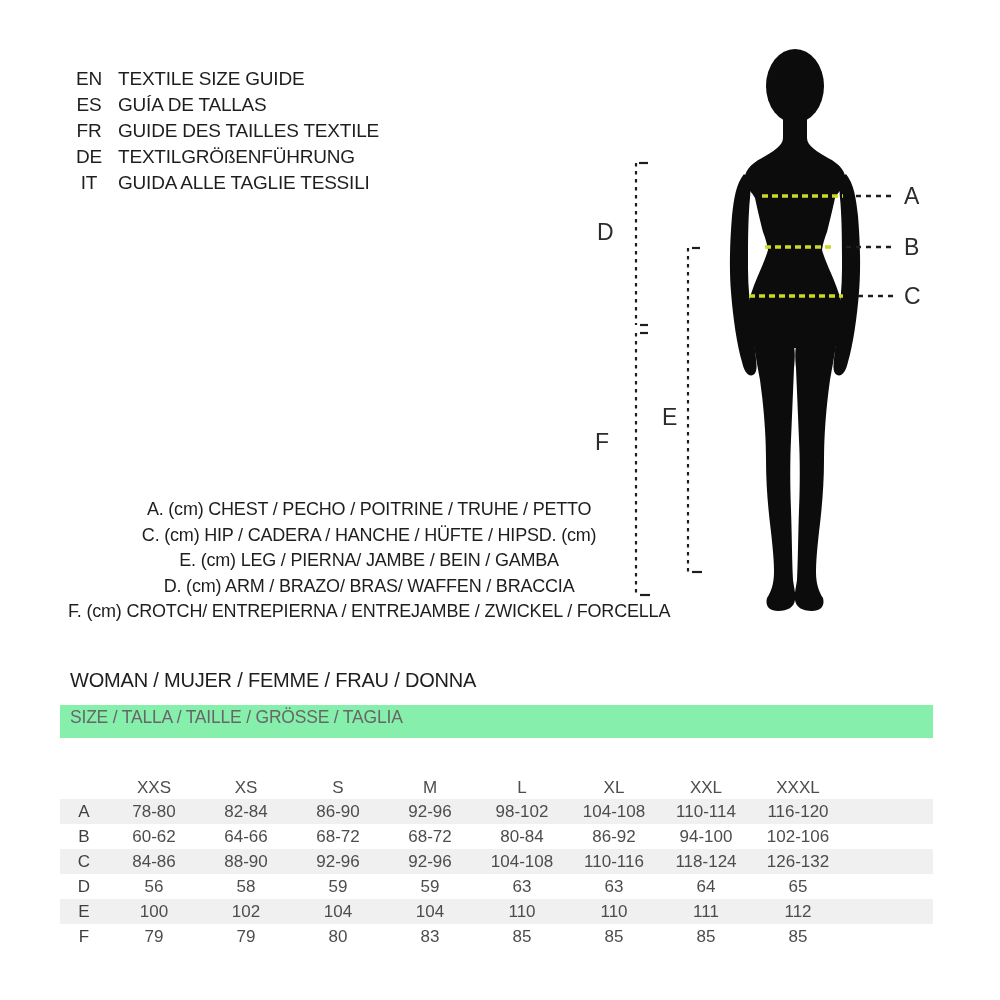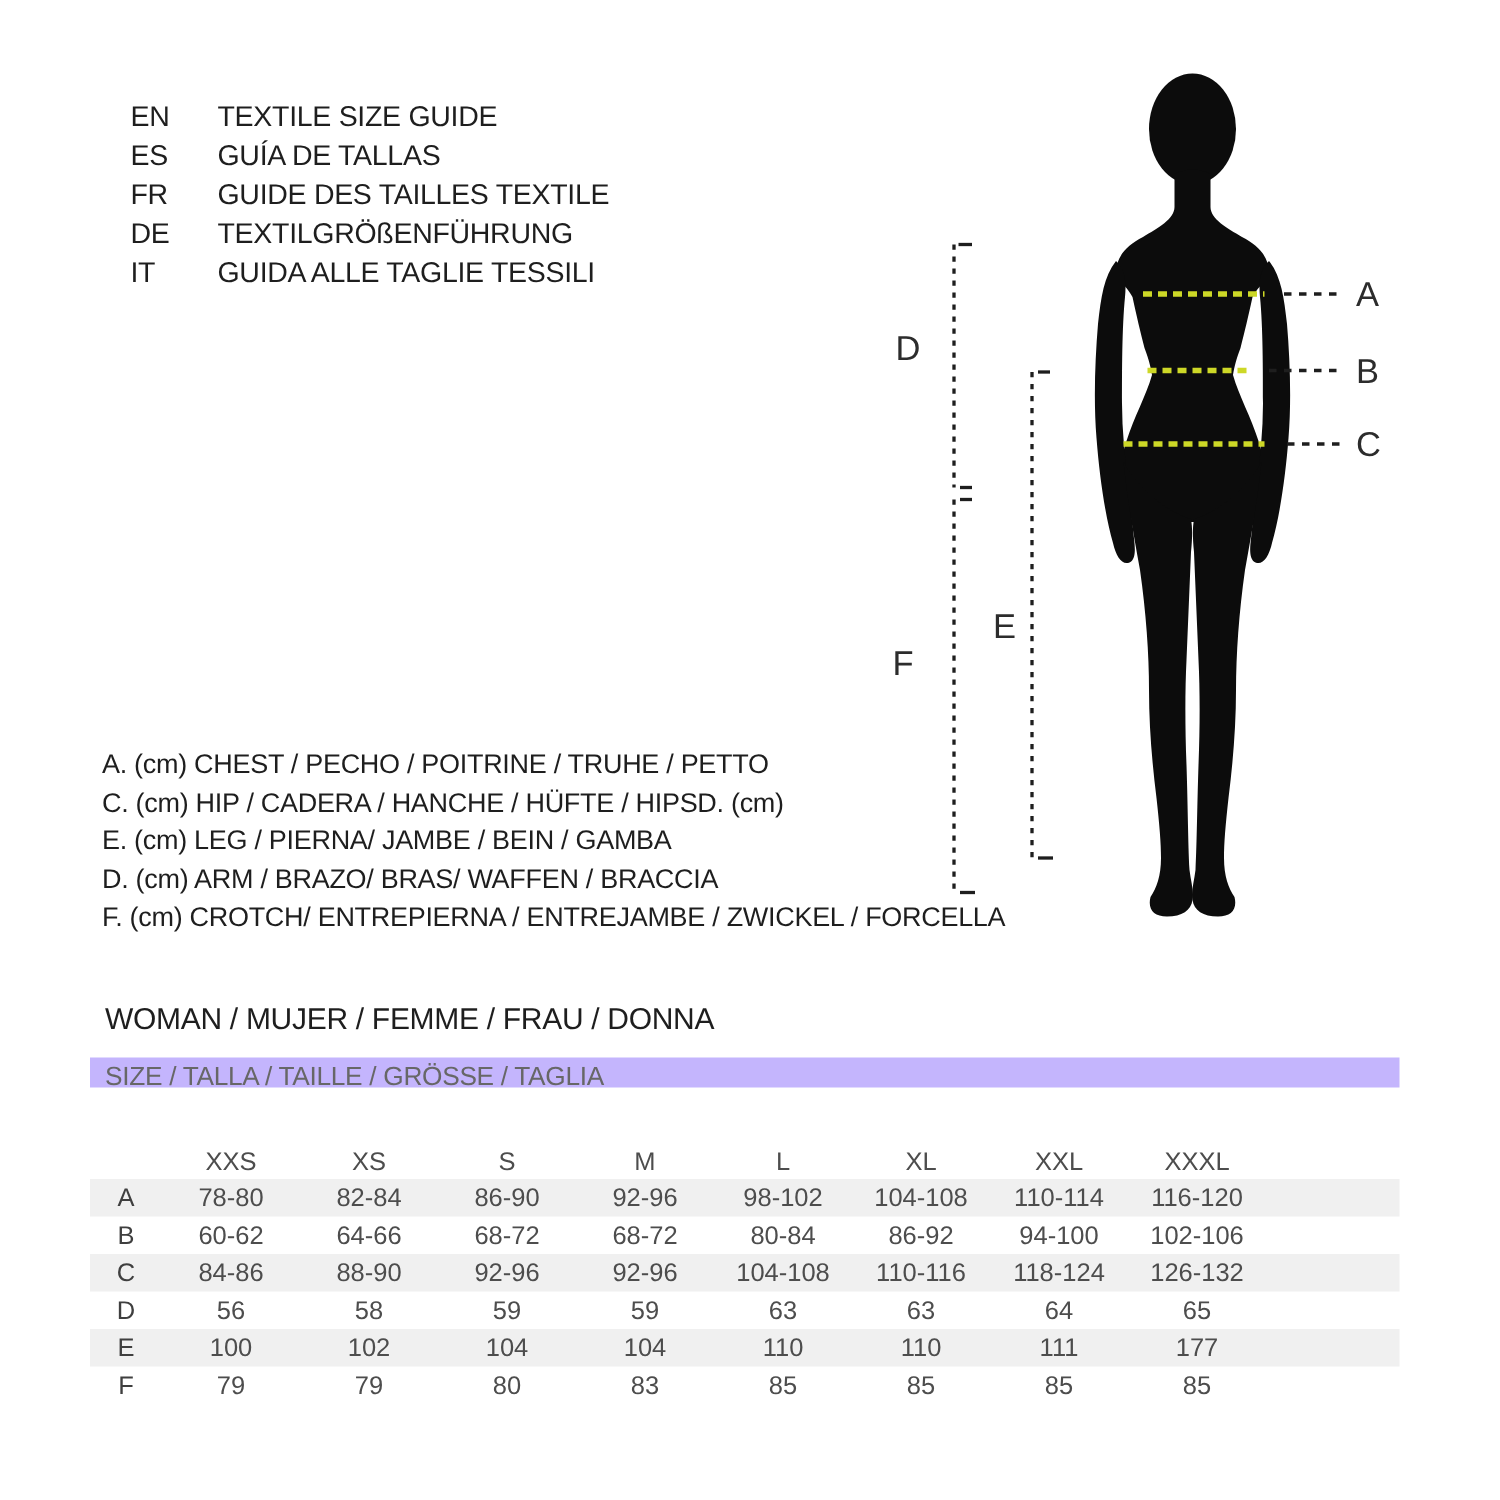--- a/index.html
+++ b/index.html
@@ -1,35 +1,35 @@
 <!DOCTYPE html>
 <html><head>
 <meta charset="utf-8">
 <style>
   html,body{margin:0;padding:0;background:#ffffff;}
   .canvas{
     position:relative;width:1000px;height:1000px;background:#ffffff;overflow:hidden;
     font-family:"Liberation Sans","DejaVu Sans",sans-serif;color:#1e1e1e;
   }
   
-  .lang-block{position:absolute;left:87px;top:66px;}
+  .lang-block{position:absolute;left:60px;top:66px;text-align:center;}
   .lang-row{display:flex;line-height:26px;font-size:19px;letter-spacing:-0.2px;}
   .lang-code{width:58px;flex:0 0 58px;}
   
   .figure-svg{position:absolute;left:560px;top:40px;width:400px;height:580px;}
   .fig-letter{font-family:"Liberation Sans","DejaVu Sans",sans-serif;font-size:23px;fill:#2c2c2c;}
   
-  .legend-block{position:absolute;left:68px;top:497px;}
+  .legend-block{position:absolute;left:68px;top:497px;text-align:center;}
   .legend-line{font-size:18px;line-height:25.6px;letter-spacing:-0.2px;}
   
   .gender-line{position:absolute;left:70px;top:668px;font-size:20px;line-height:24px;letter-spacing:-0.2px;}
   
   .size-table-wrap{position:absolute;left:60px;top:705px;width:873px;}
   .table-title-bar{
-    height:20px;line-height:24px;background:#c4b5fd;color:#676767;
+    height:33px;line-height:24px;background:#86efac;color:#676767;
     font-size:17.5px;letter-spacing:-0.2px;padding-left:10px;box-sizing:border-box;
   }
   table.size-table{border-collapse:collapse;table-layout:fixed;width:873px;font-size:17px;color:#4d4d4d;margin-top:38px;}
   table.size-table th,table.size-table td{padding:0;font-weight:normal;text-align:center;white-space:nowrap;}
   table.size-table thead tr{height:23px;}
   table.size-table tbody tr{height:25px;}
   table.size-table tbody tr.stripe{background:#f0f0f0;}
   td.lbl-cell,th.lbl-cell{text-align:left;padding-left:12px;color:#3f3f3f;}
 </style>
 </head>
@@ -193,21 +193,21 @@
           </tr>
           <tr class="stripe">
             <td class="lbl-cell">E</td>
             <td class="val-cell">100</td>
             <td class="val-cell">102</td>
             <td class="val-cell">104</td>
             <td class="val-cell">104</td>
             <td class="val-cell">110</td>
             <td class="val-cell">110</td>
             <td class="val-cell">111</td>
-            <td class="val-cell">177</td>
+            <td class="val-cell">112</td>
             <td class="spacer"></td>
           </tr>
           <tr>
             <td class="lbl-cell">F</td>
             <td class="val-cell">79</td>
             <td class="val-cell">79</td>
             <td class="val-cell">80</td>
             <td class="val-cell">83</td>
             <td class="val-cell">85</td>
             <td class="val-cell">85</td>

